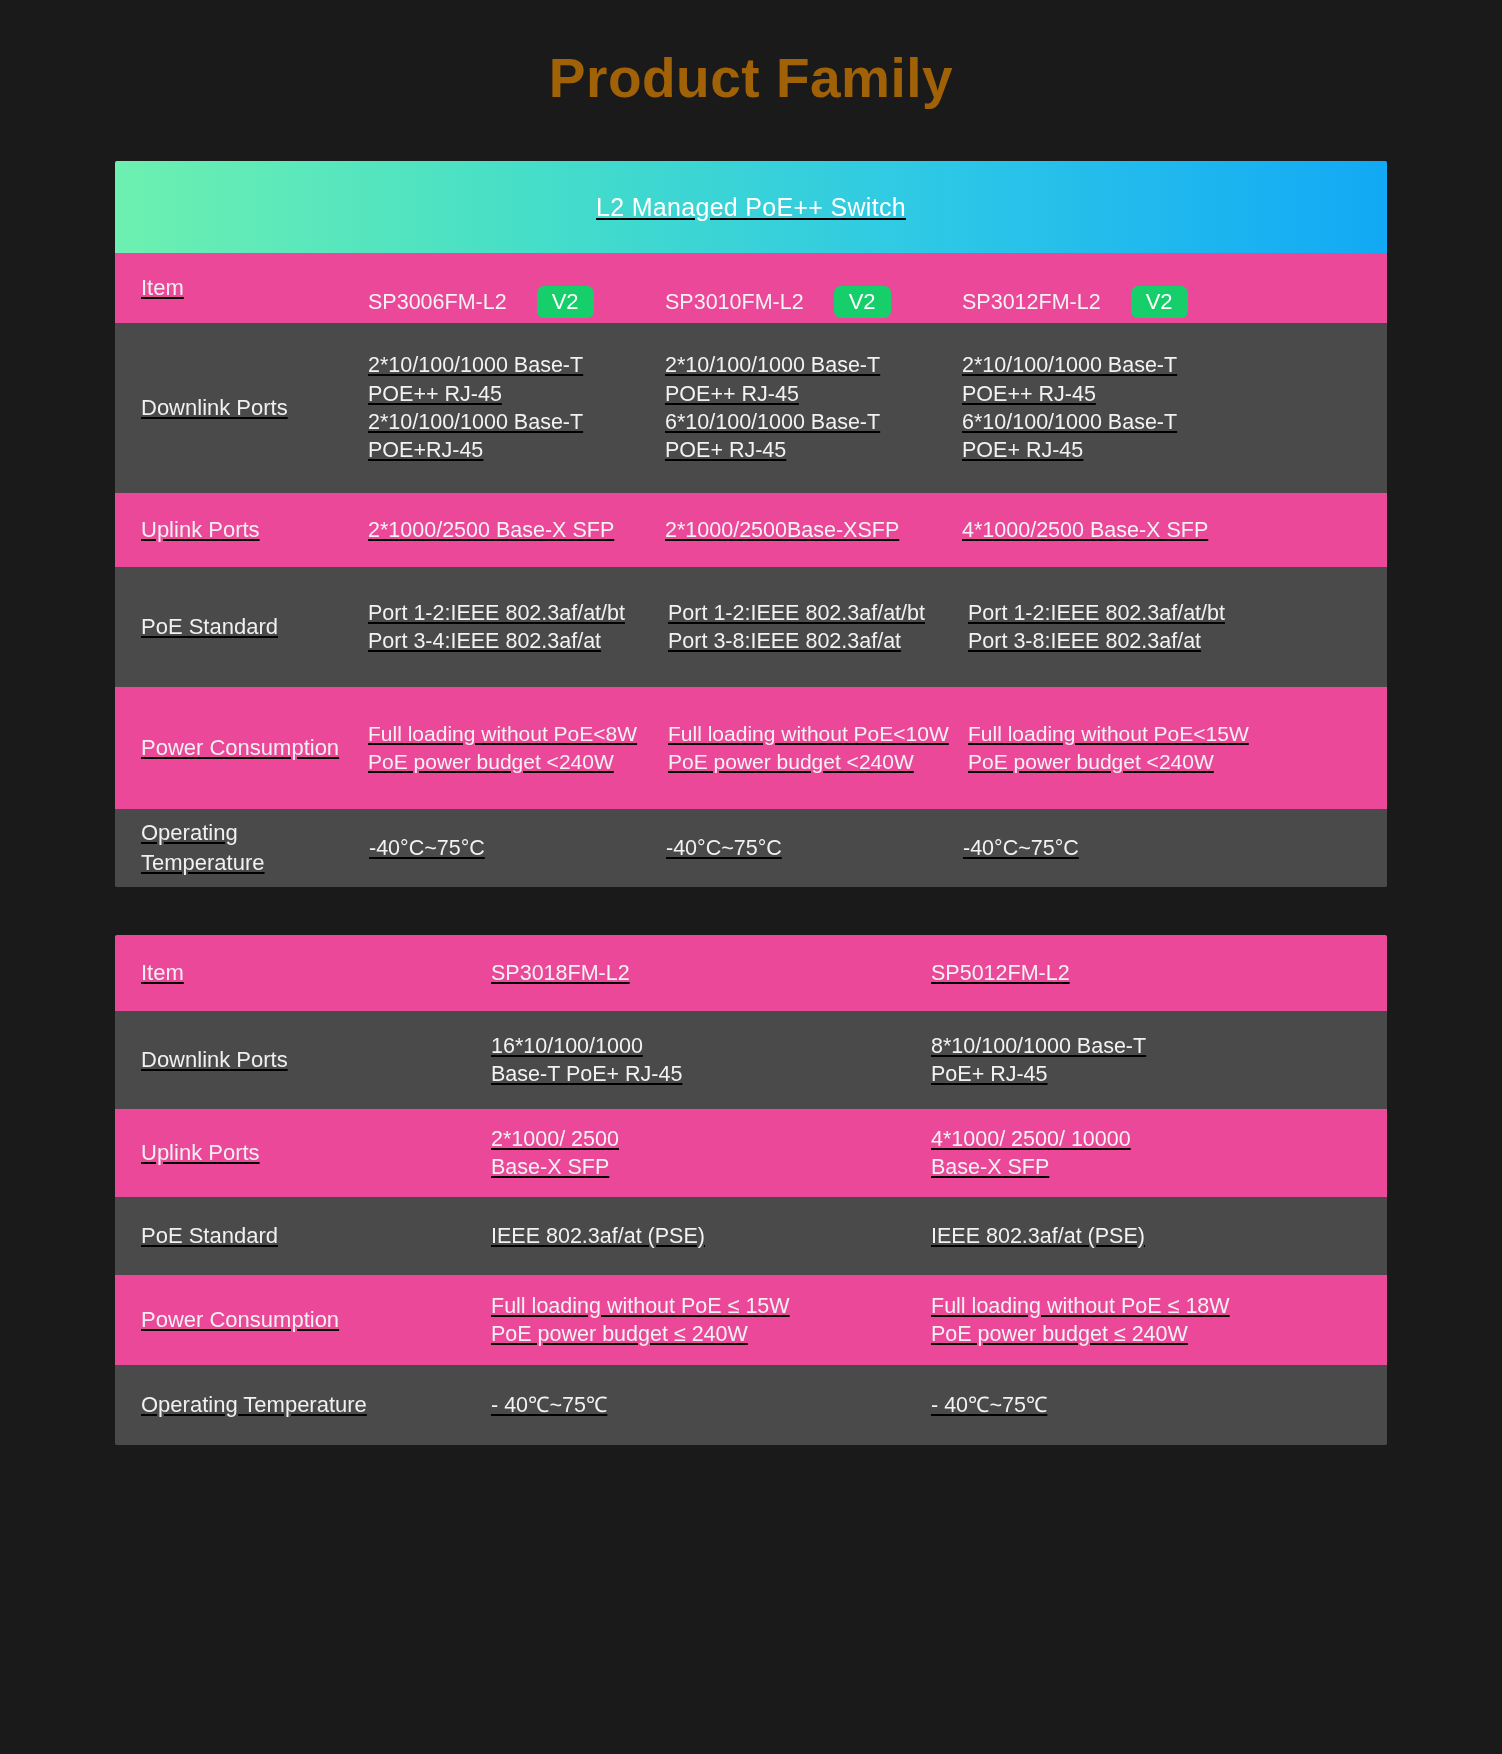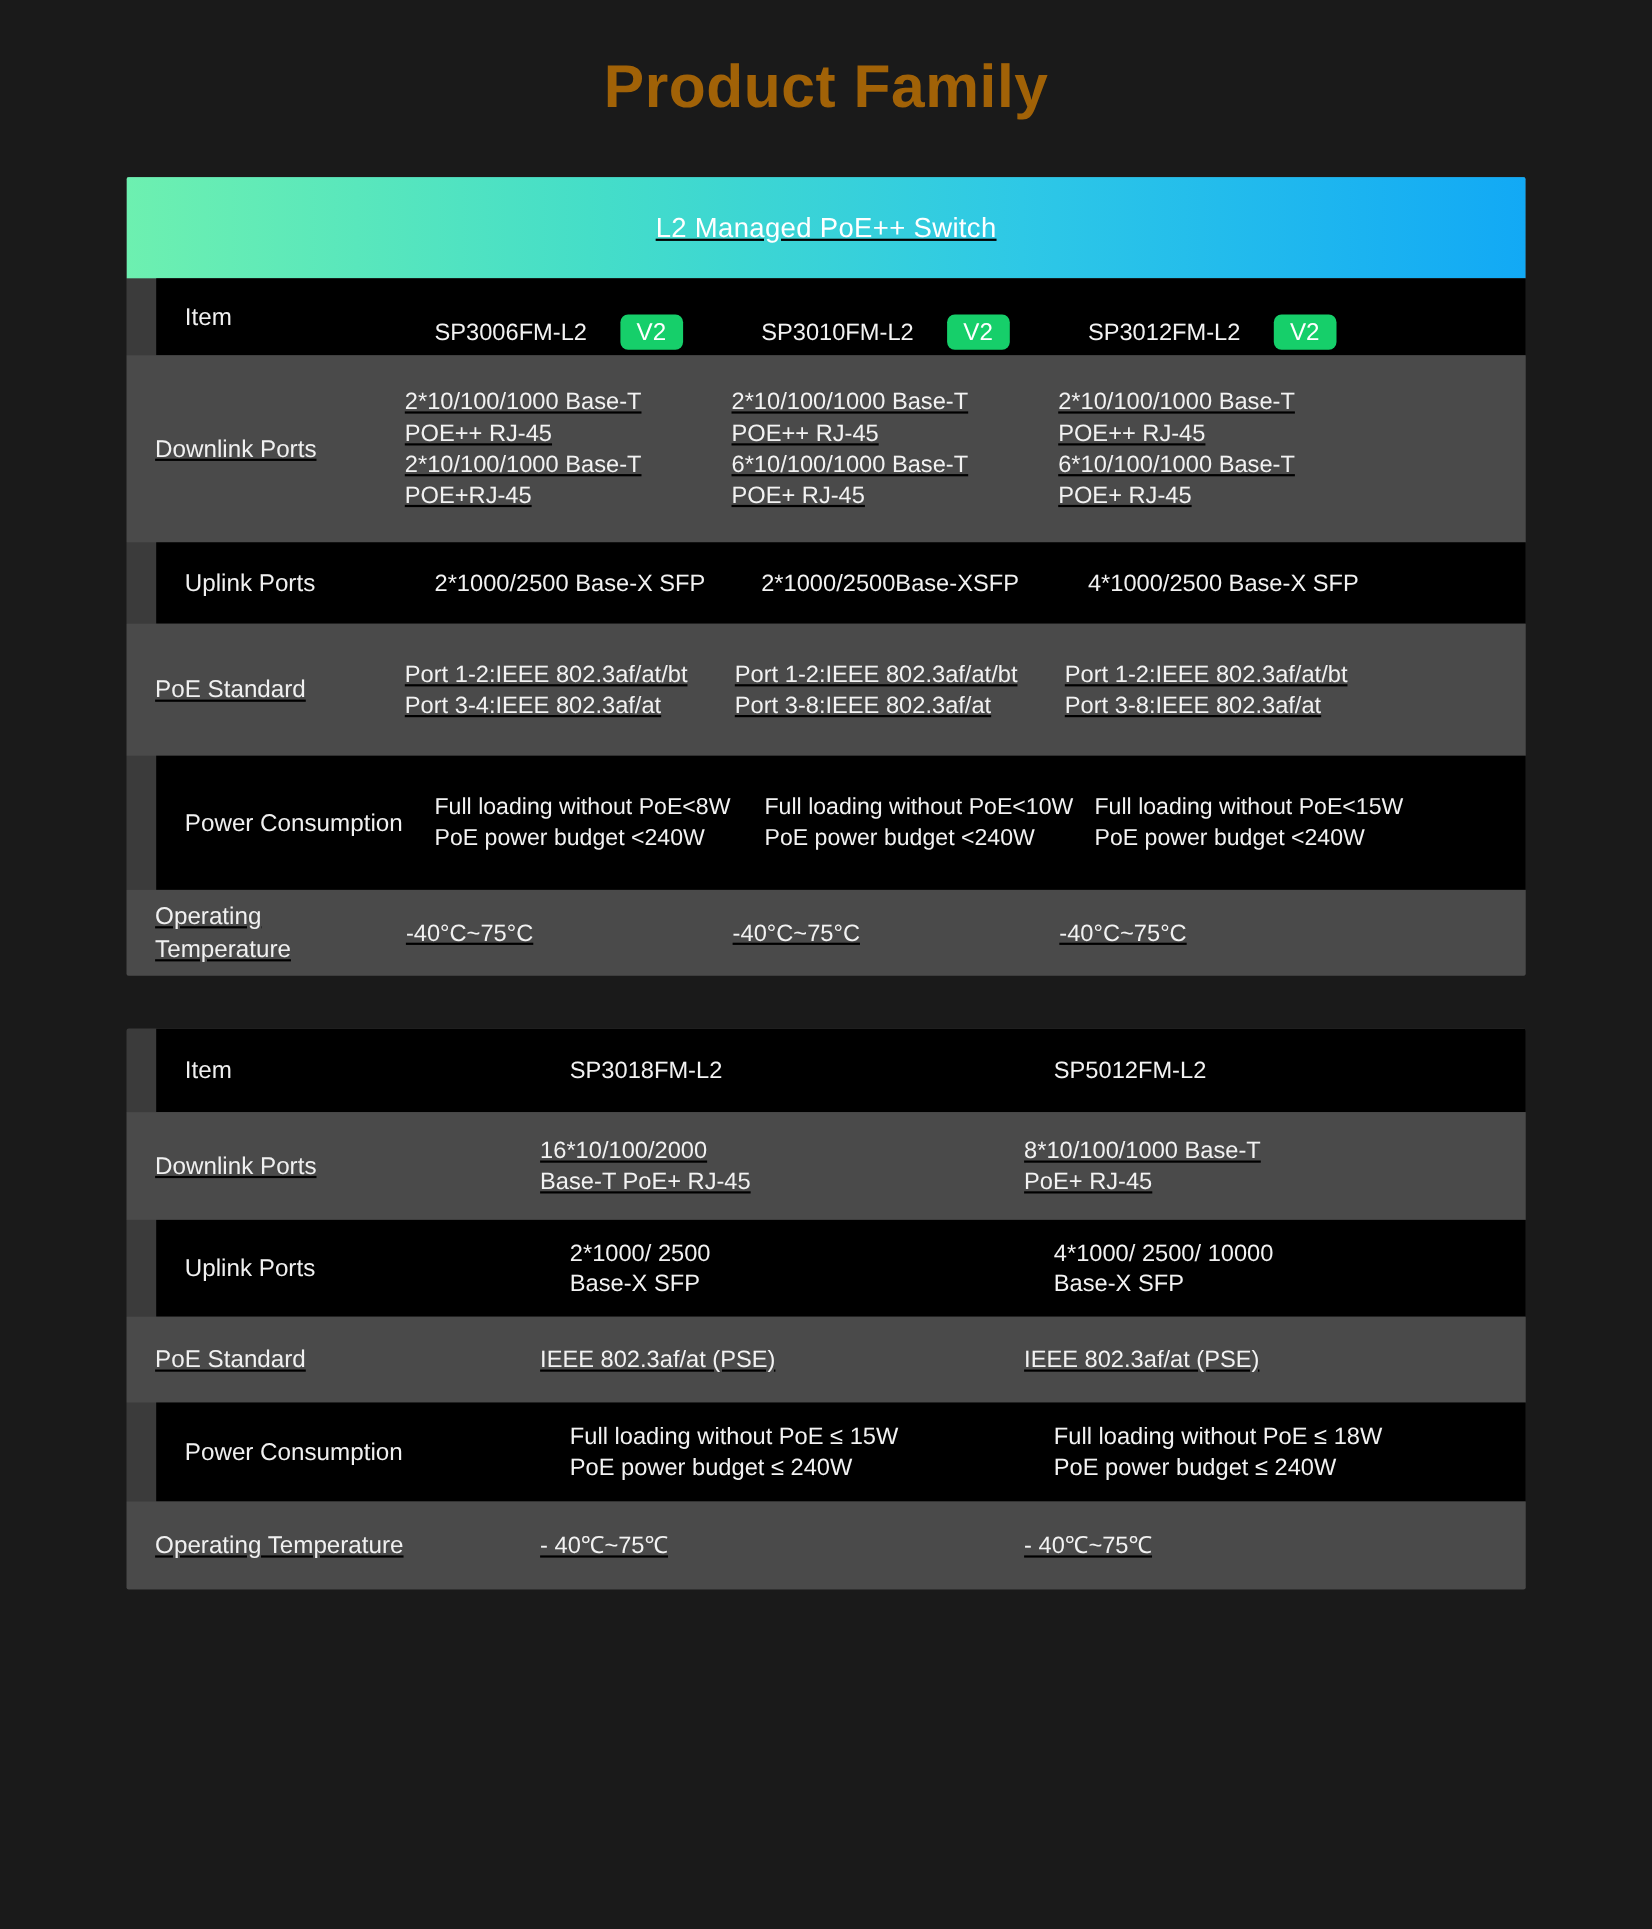--- a/index.html
+++ b/index.html
@@ -50,21 +50,21 @@
     letter-spacing: 0.3px;
   }
 
   .row {
     display: flex;
     align-items: center;
     width: 100%;
     padding-left: 26px;
     padding-right: 12px;
   }
-  .row-a { background: #000000; margin-left: 27px; }
+  .row-a { background: #ec4899; }
   .row-b { background: #4a4a4a; }
 
   .label-cell {
     color: #f0f0f0;
     font-size: 22px;
     line-height: 1.35;
     flex: 0 0 230px;
     padding-right: 6px;
   }
   .val-cell {
@@ -212,21 +212,21 @@
 
 
     <div class="row row-a r-item">
       <div class="label-cell">Item</div>
       <div class="val-cell">SP3018FM-L2</div>
       <div class="val-cell c2">SP5012FM-L2</div>
     </div>
 
     <div class="row row-b r-downlink">
       <div class="label-cell">Downlink Ports</div>
-      <div class="val-cell">16*10/100/2000
+      <div class="val-cell">16*10/100/1000
 Base-T PoE+ RJ-45</div>
       <div class="val-cell c2">8*10/100/1000 Base-T
 PoE+ RJ-45</div>
     </div>
 
     <div class="row row-a r-uplink">
       <div class="label-cell">Uplink Ports</div>
       <div class="val-cell">2*1000/ 2500
 Base-X SFP</div>
       <div class="val-cell c2">4*1000/ 2500/ 10000

